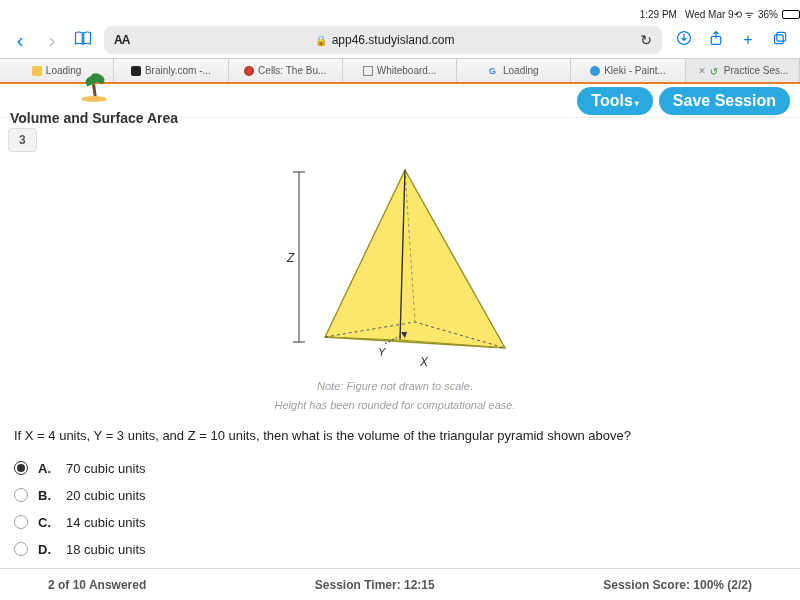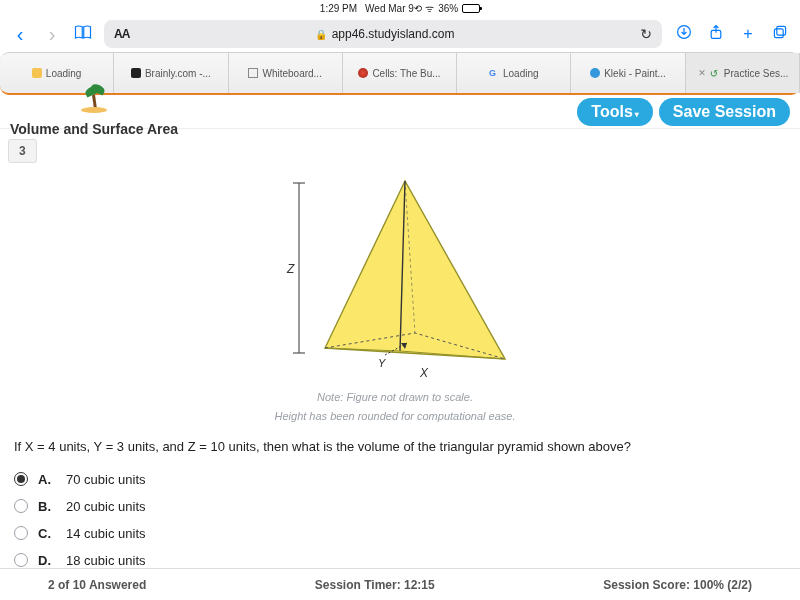--- a/index.html
+++ b/index.html
@@ -1,35 +1,35 @@
 <!DOCTYPE html>
 <html><head>
 <meta charset="utf-8">
 <style>
   * { margin: 0; padding: 0; box-sizing: border-box; font-family: -apple-system, BlinkMacSystemFont, "Helvetica Neue", Arial, sans-serif; }
   body { width: 800px; height: 600px; background: #fff; overflow: hidden; font-size: 12px; color: #222; }
-  .status-bar { height: 16px; display: flex; align-items: center; justify-content: center; padding: 0 8px; font-size: 10px; font-weight: 500; }
+  .status-bar { height: 16px; display: flex; align-items: center; justify-content: flex-end; padding: 0 0; font-size: 10px; font-weight: 500; margin-top: 6px; }
   .status-left { display: flex; gap: 8px; }
   .status-right { display: flex; align-items: center; gap: 4px; }
   .battery-icon { width: 18px; height: 9px; border: 1px solid #000; border-radius: 2px; position: relative; }
   .battery-icon::after { content: ""; position: absolute; right: -3px; top: 2px; width: 2px; height: 3px; background: #000; border-radius: 0 1px 1px 0; }
   .battery-fill { width: 36%; height: 100%; background: #000; }
 
   .browser-toolbar { height: 36px; display: flex; align-items: center; gap: 12px; padding: 0 10px; }
   .nav-btn { font-size: 20px; color: #007aff; width: 20px; text-align: center; cursor: pointer; }
   .nav-btn.disabled { color: #c0c0c0; }
   .book-icon { color: #007aff; font-size: 16px; }
   .url-bar { flex: 1; height: 28px; background: #eaeaec; border-radius: 8px; display: flex; align-items: center; padding: 3px 10px; gap: 6px; font-size: 12px; color: #222; }
   .url-bar .aa { font-weight: 600; letter-spacing: -1px; }
   .url-center { flex: 1; display: flex; align-items: center; justify-content: center; gap: 4px; }
   .lock { font-size: 10px; }
   .reload { font-size: 14px; color: #333; }
   .tool-icon { color: #007aff; font-size: 16px; width: 20px; text-align: center; cursor: pointer; }
 
-  .tab-strip { height: 43px; background: linear-gradient(#f7f7f7,#ececec); border-top: 1px solid #d0d0d0; border-bottom: 2px solid #e67e22; display: flex; font-size: 10px; border-radius: 9px; }
+  .tab-strip { height: 26px; background: linear-gradient(#f7f7f7,#ececec); border-top: 1px solid #d0d0d0; border-bottom: 2px solid #e67e22; display: flex; font-size: 10px; }
   .tab { flex: 1; border-right: 1px solid #d0d0d0; display: flex; align-items: center; justify-content: center; gap: 4px; padding: 0 4px; white-space: nowrap; overflow: hidden; color: #555; cursor: pointer; }
   .tab .ico { width: 10px; height: 10px; display: inline-block; }
   .tab:last-child { background: #e8e8e8; }
   .close-x { font-size: 9px; color: #888; margin-left: 2px; }
 
   .app-header { height: 34px; display: flex; align-items: center; justify-content: space-between; padding: 0 10px; border-bottom: 1px solid #eee; background: #fff; }
   .app-title-wrap { display: flex; align-items: center; gap: 8px; flex-direction: column; }
   .palm-icon { width: 26px; height: 26px; position: relative; }
   .palm-icon .sand { position: absolute; bottom: 0; width: 26px; height: 6px; background: #f3c060; border-radius: 50%; }
   .palm-icon .trunk { position: absolute; bottom: 4px; left: 12px; width: 3px; height: 14px; background: #7a4a1e; transform: rotate(-8deg); }
@@ -118,26 +118,26 @@
 <div class="tab-strip">
   <div class="tab">
       <span class="ico" style="background:#f5c451;border-radius:2px"></span>
       <span>Loading</span>
     </div>
   <div class="tab">
       <span class="ico" style="background:#222;border-radius:2px"></span>
       <span>Brainly.com -...</span>
     </div>
   <div class="tab">
+      <span class="ico" style="background:radial-gradient(#e74c3c,#a02315);border-radius:50%"></span>
+      <span>Cells: The Bu...</span>
+    </div>
+  <div class="tab">
       <span class="ico" style="border:1px solid #888"></span>
       <span>Whiteboard...</span>
-    </div>
-  <div class="tab">
-      <span class="ico" style="background:radial-gradient(#e74c3c,#a02315);border-radius:50%"></span>
-      <span>Cells: The Bu...</span>
     </div>
   <div class="tab">
       <span class="ico"><svg width="10" height="10" viewBox="0 0 10 10">
           <text x="0" y="8" font-size="9" font-weight="bold"><tspan fill="#4285F4">G</tspan></text>
         </svg></span>
       <span>Loading</span>
     </div>
   <div class="tab">
       <span class="ico" style="background:#3498db;border-radius:50%"></span>
       <span>Kleki - Paint...</span>

